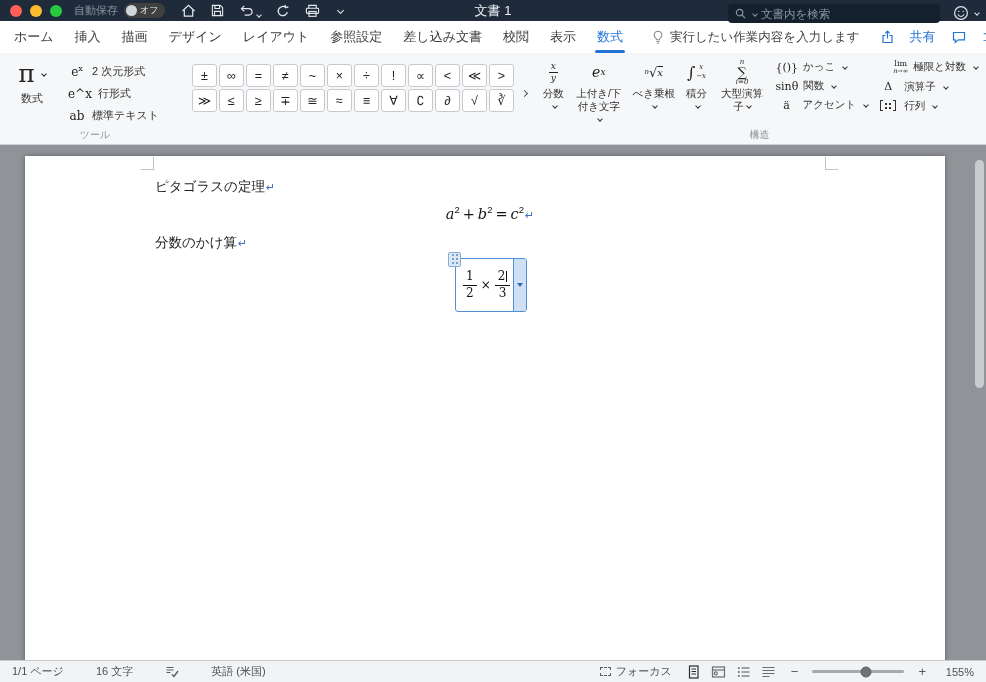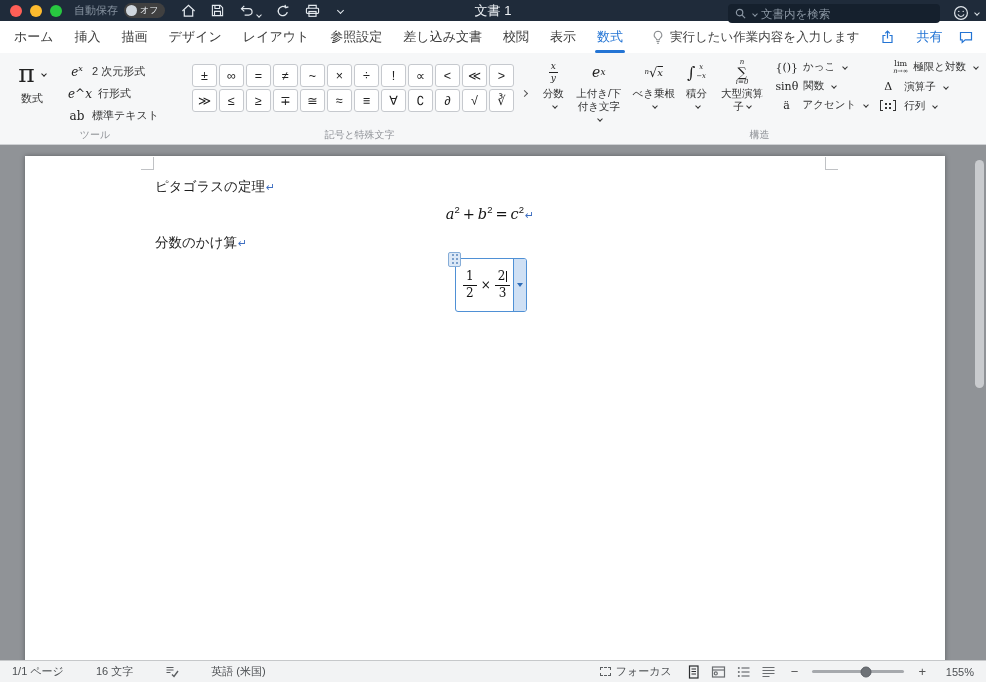--- a/index.html
+++ b/index.html
@@ -30,35 +30,35 @@
   .chev.sm { width:4px; height:4px; }
   .chev.right { transform:rotate(-45deg); }
 
   
   .tabbar { height:32px; background:#ffffff; display:flex; align-items:center; padding:0 14px; gap:21px; font-size:13px; color:#3c3c3c; }
   .tab { position:relative; height:100%; display:flex; align-items:center; white-space:nowrap; }
   .tab.active { color:#2374d4; }
   .tab.active::after { content:""; position:absolute; left:-2px; right:-2px; bottom:0; height:3px; border-radius:2px; background:#2374d4; }
   .tellme { display:flex; align-items:center; gap:6px; color:#444; font-size:12.5px; margin-left:8px; white-space:nowrap; }
   .tab-right { margin-left:auto; display:flex; gap:16px; align-items:center; color:#2374d4; }
-  .tr-btn { display:flex; align-items:center; gap:23px; color:#2374d4; white-space:nowrap; }
+  .tr-btn { display:flex; align-items:center; gap:16px; color:#2374d4; white-space:nowrap; }
 
   
   .ribbon { height:92px; background:#f6f7f8; border-bottom:1px solid #cfd1d4; display:flex; padding:0 8px; }
   .group { position:relative; height:100%; padding:7px 0 14px; }
   .group-label { position:absolute; bottom:2px; left:0; right:0; text-align:center; font-size:10px; color:#8e9196; white-space:nowrap; }
 
   .tools { width:174px; display:flex; gap:10px; }
   .eq-btn { display:flex; flex-direction:column; align-items:center; width:48px; padding-top:1px; color:#333; }
   .pi-row { display:flex; align-items:center; gap:4px; color:#222; }
   .pi { font-family:"DejaVu Serif",serif; font-size:25px; line-height:1; }
   .eq-lbl { display:flex; align-items:center; font-size:11px; margin-top:5px; }
   .tool-stack { display:flex; flex-direction:column; gap:5px; padding-top:3px; }
   .tool-row { display:flex; align-items:center; gap:6px; font-size:11px; color:#333; padding:1px 2px; }
-  .tgl { font-family:"DejaVu Serif",serif; font-size:12px; font-style:italic; min-width:18px; text-align:center; color:#222; }
+  .tgl { font-family:"DejaVu Serif",serif; font-size:12px; min-width:18px; text-align:center; color:#222; }
   .tgl sup { font-size:8px; }
   .tgl.upright { font-style:normal; }
 
   .symbols { margin-left:10px; display:flex; align-items:flex-start; }
   .symgrid { display:grid; grid-template-columns:repeat(12,25px); grid-auto-rows:23px; gap:2px; margin-top:4px; }
   .symcell { background:#fff; border:1px solid #c6c9ce; border-radius:3px; display:flex; align-items:center; justify-content:center; font-size:12.5px; color:#222; }
   .more-symbols { margin:24px 0 0 5px; color:#555; }
 
   .structures { margin-left:14px; display:flex; gap:9px; padding-top:4px; flex:1; }
   .struct { display:flex; flex-direction:column; align-items:center; color:#333; padding:0; }
@@ -313,21 +313,20 @@
           <button class="symcell">∀</button>
           <button class="symcell">∁</button>
           <button class="symcell">∂</button>
           <button class="symcell">√</button>
           <button class="symcell">∛</button>
         </div>
       </div>
       <button class="more-symbols">
         <i class="chev right"></i>
       </button>
-      <span class="group-label">記号と特殊文字</span>
     </section>
 
     <section class="group structures">
       <button class="struct">
         <span class="sicon">
           <span class="mini-frac">
               <span class="mn">x</span>
               <span>y</span>
             </span>
         </span>

